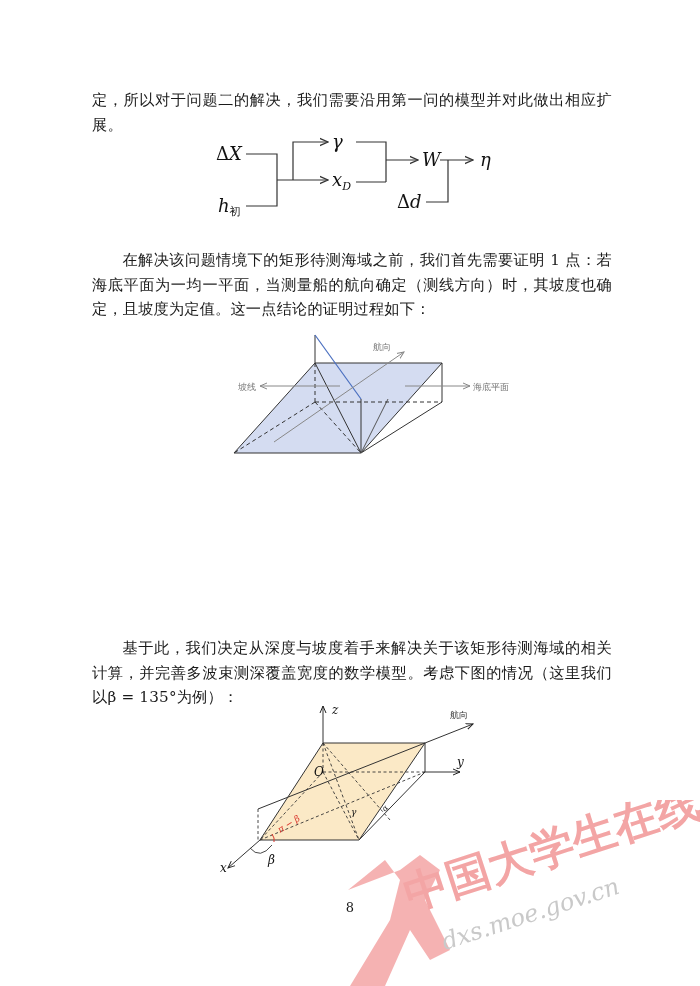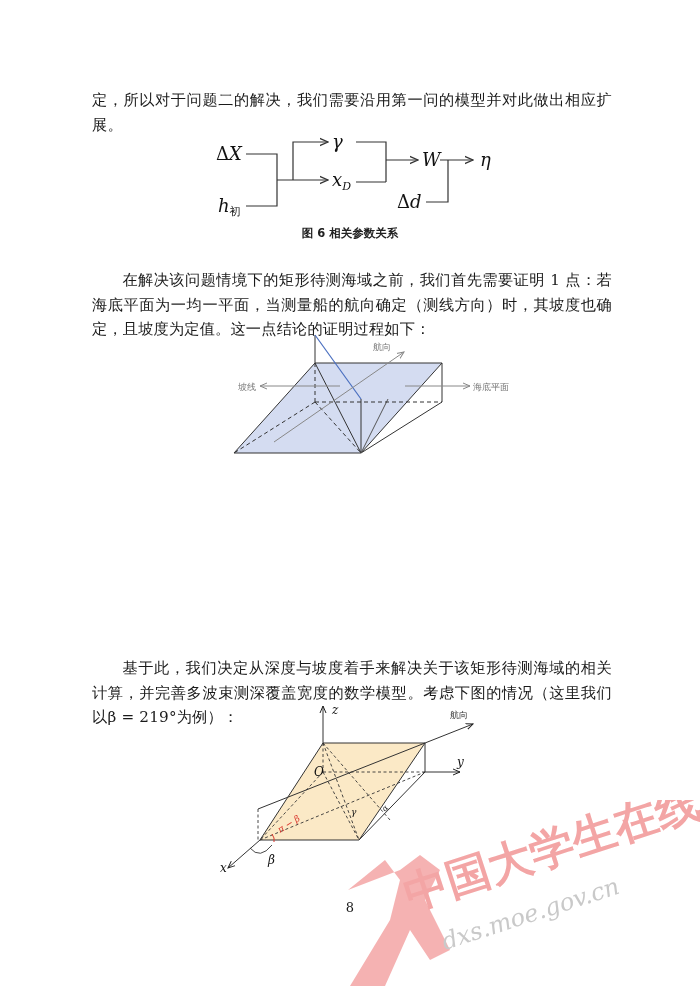--- a/index.html
+++ b/index.html
@@ -1,21 +1,21 @@
 <!DOCTYPE html>
 <html><head>
 <meta charset="utf-8">
 <style>
   html, body { margin:0; padding:0; background:#ffffff; }
   body { width:700px; height:986px; position:relative; overflow:hidden;
          font-family:"DejaVu Serif", "Liberation Serif", serif; color:#1a1a1a; }
   .page { position:absolute; left:0; top:0; width:700px; height:848px; }
   .para { position:absolute; left:92px; width:520px; font-size:15.2px; line-height:24.5px;
           text-align:justify; letter-spacing:0.2px; }
-  .indent { text-indent:2em;margin-top:20px; }
+  .indent { text-indent:2em; }
   .caption { position:absolute; left:0; width:700px; text-align:center;
              font-family:"DejaVu Sans", "Liberation Sans", sans-serif; font-size:11.5px; font-weight:bold; color:#222; }
   svg text { font-family:"DejaVu Serif", serif; }
   .pagenum { position:absolute; left:0; width:700px; top:874px; text-align:center; font-size:13px; }
   .wm { position:absolute; pointer-events:none; }
 </style>
 </head>
 <body>
 
 <div class="page">
@@ -39,21 +39,20 @@
     <g font-size="18" font-style="italic" fill="#111">
       <text x="16" y="30"><tspan font-style="normal">Δ</tspan>X</text>
       <text x="18" y="82">h<tspan font-size="11" font-style="normal" dy="3">初</tspan></text>
       <text x="132" y="18">γ</text>
       <text x="132" y="56">x<tspan font-size="11" dy="4">D</tspan></text>
       <text x="222" y="36">W</text>
       <text x="280" y="36">η</text>
       <text x="197" y="78"><tspan font-style="normal">Δ</tspan>d</text>
     </g>
   </svg>
-  <div class="caption" style="top:226px;">图 6  相关参数关系</div>
 
   <div class="para indent" style="top:248px;">在解决该问题情境下的矩形待测海域之前，我们首先需要证明 1 点：若海底平面为一均一平面，当测量船的航向确定（测线方向）时，其坡度也确定，且坡度为定值。这一点结论的证明过程如下：</div>
 
   <svg style="position:absolute;left:220px;top:330px;" width="300" height="160" viewBox="0 0 300 160">
     <defs>
       <marker id="garr" markerWidth="8" markerHeight="8" refX="7" refY="4" orient="auto">
         <path d="M0,1 L7,4 L0,7" fill="none" stroke="#888" stroke-width="1"></path>
       </marker>
     </defs>
 
@@ -79,21 +78,21 @@
     <line x1="120" y1="56" x2="40" y2="56" stroke="#888" stroke-width="1" marker-end="url(#garr)"></line>
     <line x1="185" y1="56" x2="250" y2="56" stroke="#888" stroke-width="1" marker-end="url(#garr)"></line>
     <g font-family="DejaVu Sans, sans-serif" font-size="9" fill="#777">
       <text x="153" y="20">航向</text>
       <text x="18" y="60">坡线</text>
       <text x="253" y="60">海底平面</text>
     </g>
   </svg>
 
 
-  <div class="para indent" style="top:636px;">基于此，我们决定从深度与坡度着手来解决关于该矩形待测海域的相关计算，并完善多波束测深覆盖宽度的数学模型。考虑下图的情况（这里我们以β = 219°为例）：</div>
+  <div class="para indent" style="top:636px;">基于此，我们决定从深度与坡度着手来解决关于该矩形待测海域的相关计算，并完善多波束测深覆盖宽度的数学模型。考虑下图的情况（这里我们以β = 135°为例）：</div>
 
   <svg style="position:absolute;left:220px;top:700px;" width="280" height="175" viewBox="0 0 280 175">
     <defs>
       <marker id="barr" markerWidth="8" markerHeight="8" refX="7" refY="4" orient="auto">
         <path d="M0,1 L7,4 L0,7" fill="none" stroke="#222" stroke-width="1"></path>
       </marker>
     </defs>
     <polygon points="40,140 103,43 205,43 139,140" fill="#fbe9c6" stroke="#333" stroke-width="1"></polygon>
     <g stroke="#333" stroke-width="1" fill="none">
       <line x1="103" y1="43" x2="103" y2="6" marker-end="url(#barr)"></line>

